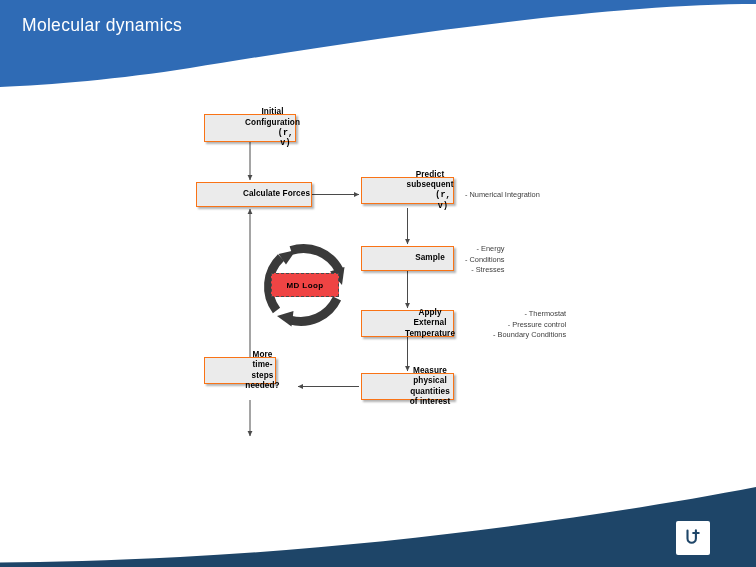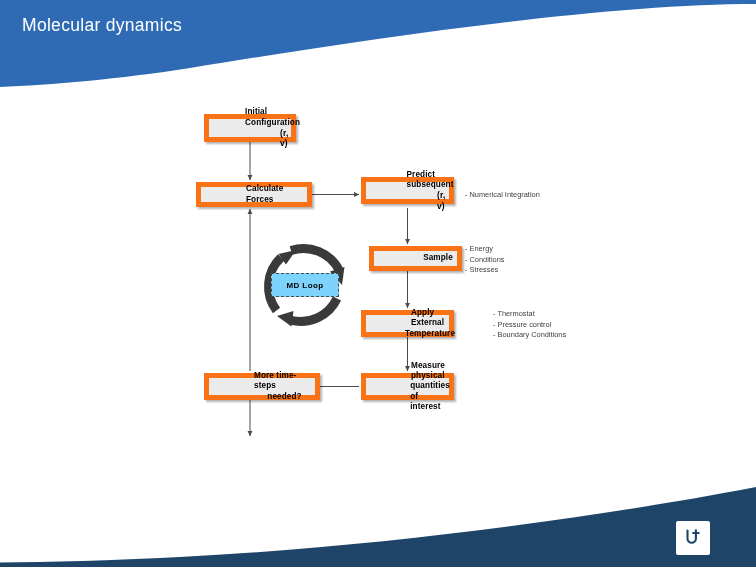--- a/index.html
+++ b/index.html
@@ -95,88 +95,90 @@
     top: 0;
     width: 756px;
     height: 567px;
     pointer-events: none;
   }
 
   .node {
     position: absolute;
     box-sizing: border-box;
     background: #ebebeb;
-    border: 5px solid #f97316;
+    border: 1px solid #f97316;
     box-shadow: 2px 2px 2px rgba(0,0,0,0.30);
     display: flex;
     flex-direction: column;
     align-items: center;
     justify-content: center;
+    text-align: center;
     font-family: "Liberation Sans", sans-serif;
     font-size: 8.2px;
     font-weight: bold;
     color: #000000;
     line-height: 1.25;
     letter-spacing: 0.1px;
     padding-left: 45px;
   }
   .node .rv {
-    font-family: Liberation Sans, sans-serif;
+    font-family: Liberation Mono, monospace;
     font-weight: bold;
     font-size: 8.4px;
     letter-spacing: 0.2px;
     margin-left: 26px;
   }
 
   
   #node-initial       { left: 204px; top: 114px; width: 92px; height: 28px; }
   #node-calc-forces   { left: 196px; top: 182px; width: 116px; height: 25px; }
   #node-predict       { left: 361px; top: 177px; width: 93px; height: 27px; }
-  #node-sample        { left: 361px; top: 246px; width: 93px; height: 25px; margin-left: 8px; }
+  #node-sample        { left: 361px; top: 246px; width: 93px; height: 25px; }
   #node-apply         { left: 361px; top: 310px; width: 93px; height: 27px; }
   #node-measure       { left: 361px; top: 373px; width: 93px; height: 27px; }
-  #node-more-steps    { left: 204px; top: 373px; width: 116px; height: 27px; }
+  #node-more-steps    { left: 204px; top: 357px; width: 72px; height: 27px; }
   #node-stop          { left: 204px; top: 438px; width: 92px; height: 25px; }
 
   
   .md-loop {
     position: absolute;
     left: 258px;
     top: 238px;
     width: 94px;
     height: 94px;
   }
   .md-loop svg { display: block; }
   .md-loop-label {
     position: absolute;
     left: 271px;
     top: 273px;
     width: 68px;
     height: 24px;
     box-sizing: border-box;
     border: 1px dashed #4a4a4a;
-    background: #7dd3fc;
+    background: #ef4444;
     display: flex;
     align-items: center;
     justify-content: center;
     font-family: "Liberation Sans", sans-serif;
     font-size: 8px;
     font-weight: bold;
     color: #000000;
     letter-spacing: 0.4px;
   }
 
   
   .annot {
     position: absolute;
     font-family: "Liberation Sans", sans-serif;
     font-size: 7.4px;
     color: #3d3d3d;
     line-height: 1.42;
     white-space: nowrap;
+    text-align: right;
   }
   .annot .row { display: block; }
   #annot-integration { left: 465px; top: 190px; }
   #annot-sample      { left: 465px; top: 244px; }
   #annot-apply       { left: 493px; top: 309px; }
 </style>
 </head>
 <body>
 
 <div class="slide">

